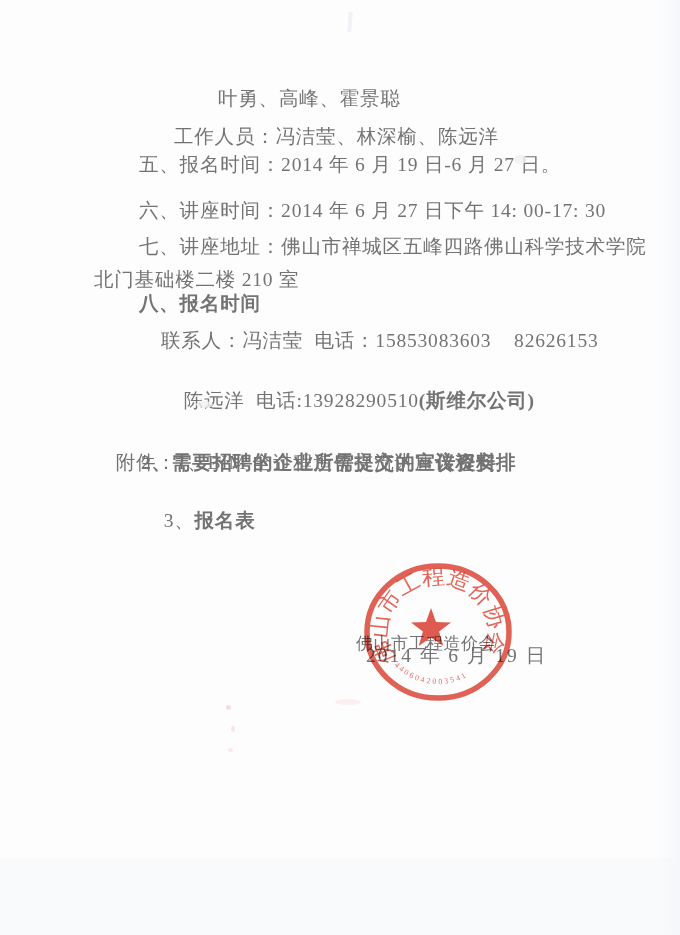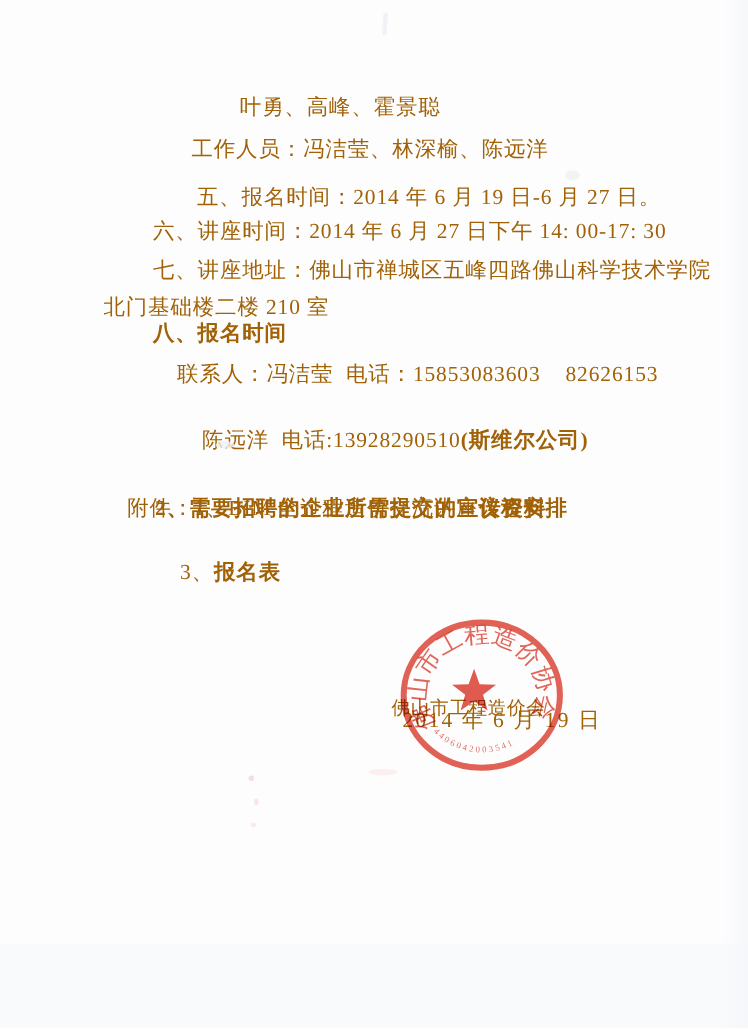--- a/index.html
+++ b/index.html
@@ -4,27 +4,27 @@
 <style>
   html,body{margin:0;padding:0;background:#ffffff;}
   .page{
     position:relative;width:680px;height:935px;overflow:hidden;
     background:#fdfdfe;
     font-family:"Liberation Serif","DejaVu Serif",serif;
     color:#1f1f1f;
   }
   .line{
     position:absolute;white-space:pre;
-    font-size:19.5px;letter-spacing:0.8px;line-height:24px;color:#a16207;
+    font-size:19.5px;letter-spacing:0.8px;line-height:24px;color:#737373;
   }
   .b{font-weight:bold;}
   
   .l-attendees {left:218px;top:87px;}
   .l-staff     {left:174px;top:125px;font-family:Liberation Serif, serif;}
-  .l-item5     {left:139px;top:168px;margin-left:40px;}
+  .l-item5     {left:139px;top:153px;}
   .l-item6     {left:139px;top:199px;}
   .l-item7     {left:139px;top:235px;}
   .l-item7cont {left:94px; top:268px;}
   .l-item8     {left:139px;top:292px;font-weight:bold;}
   .l-contact1  {left:161px;top:329px;}
   .l-contact2  {left:161px;top:365px;}
   .l-attach1   {left:93px; top:427px;}
   .l-attach2   {left:141px;top:451px;font-weight:bold;}
   .l-attach3   {left:141px;top:485px;}
   .sig-org     {left:356px;top:612px;font-size:17px;letter-spacing:0.5px;z-index:2;margin-top:20px;}

